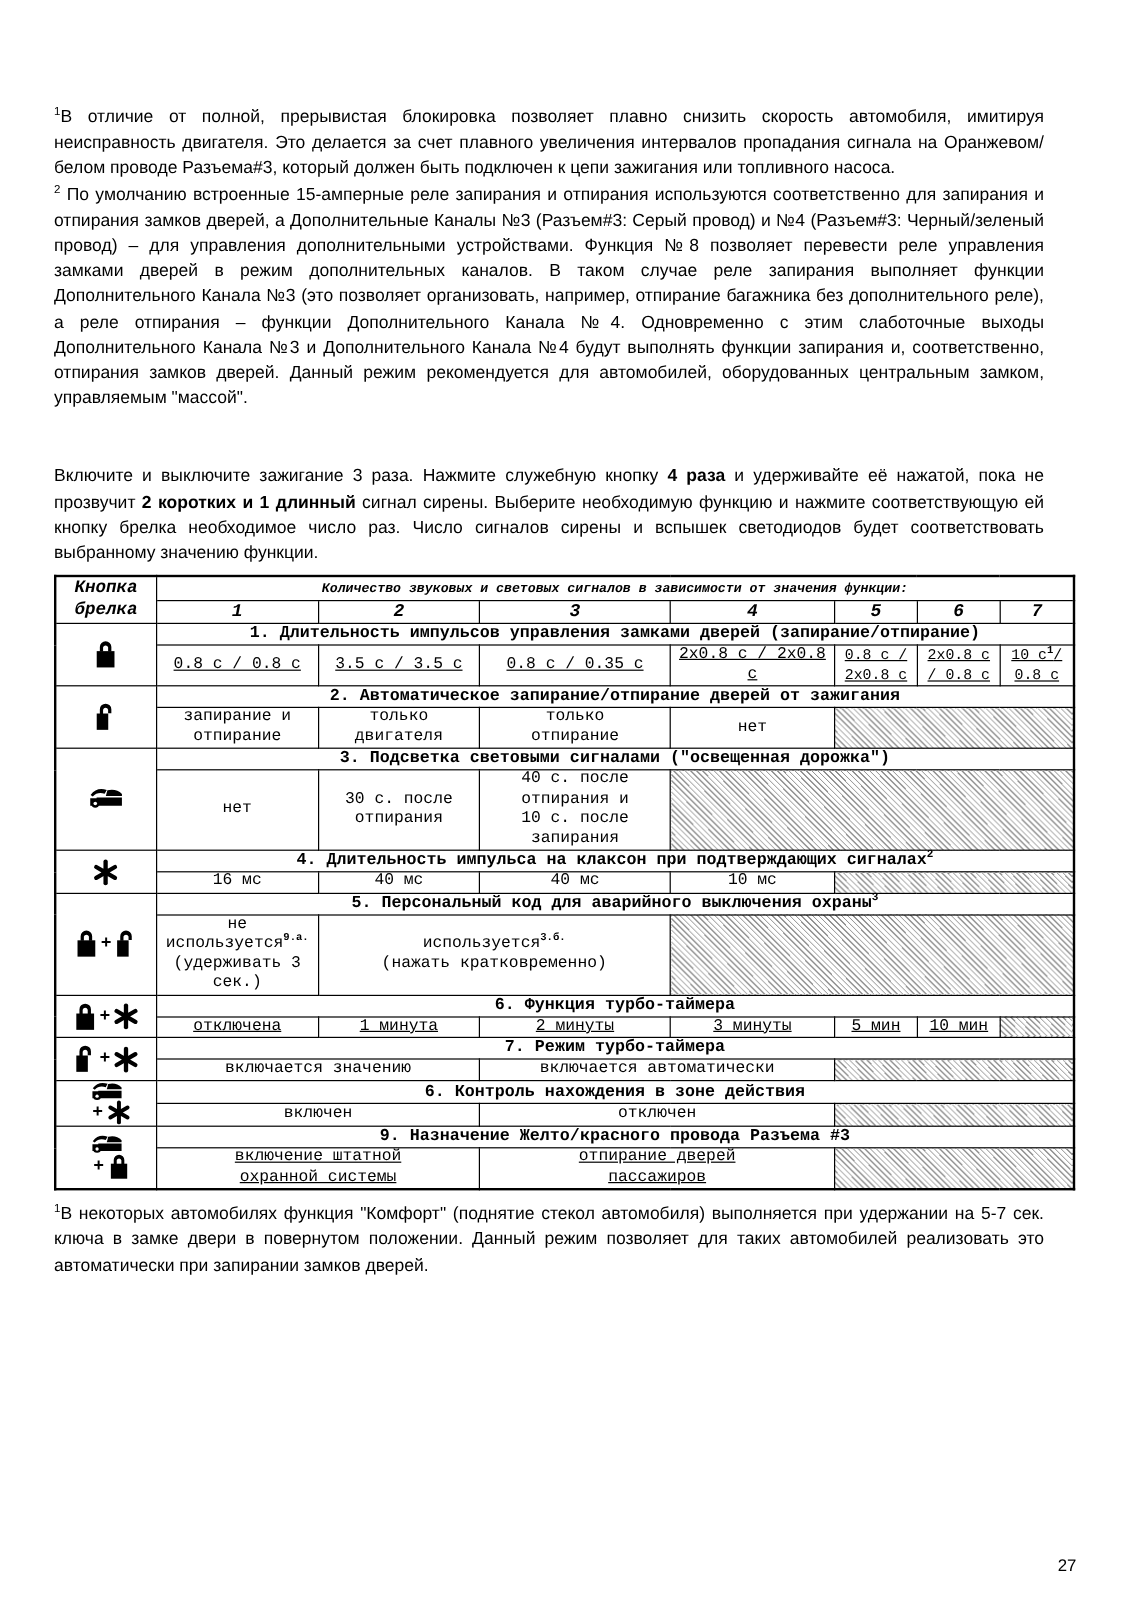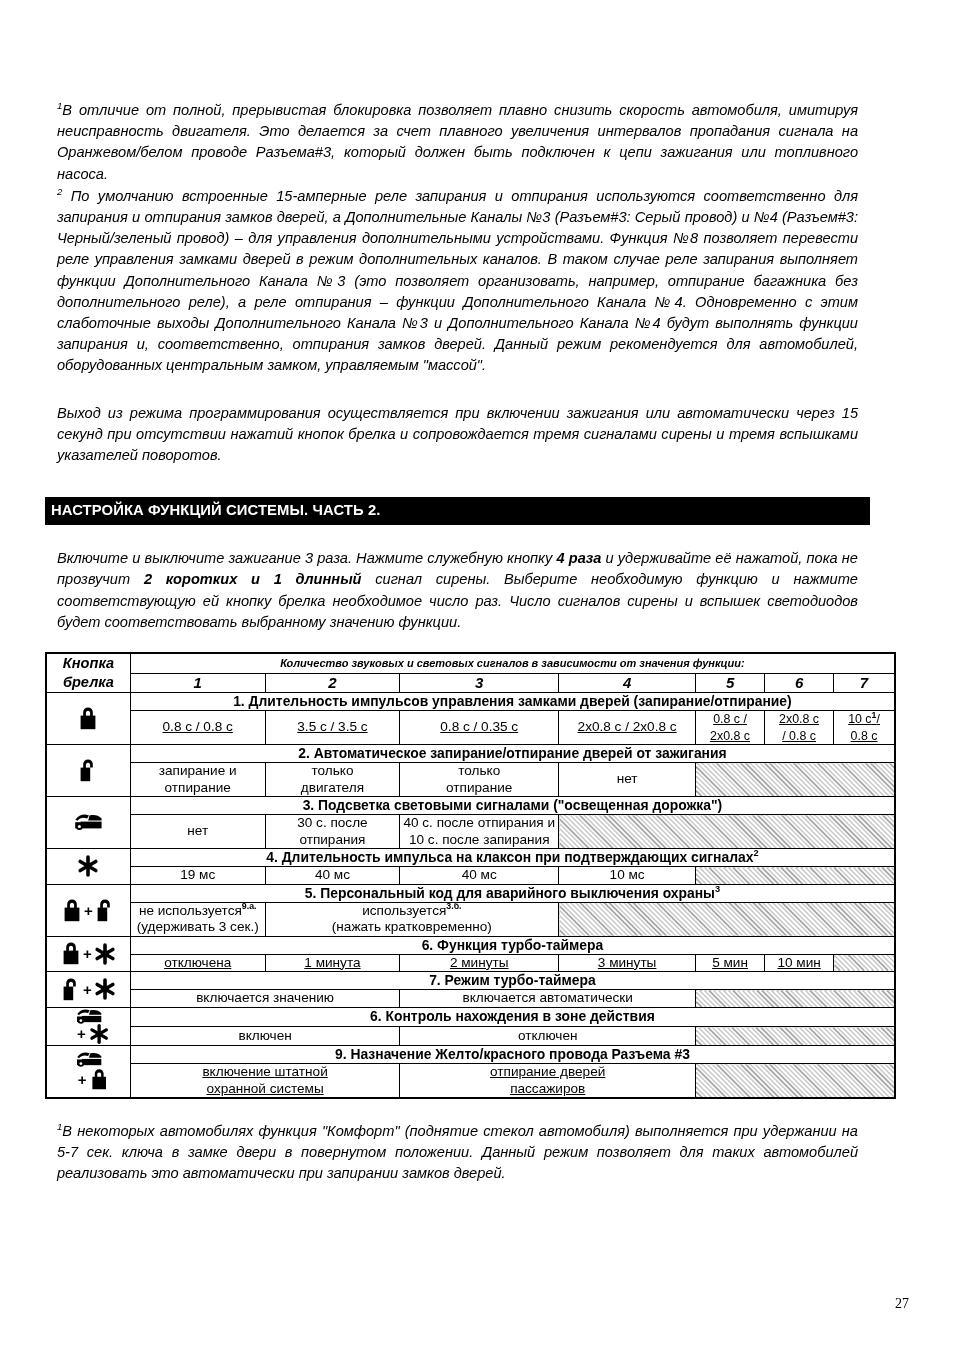--- a/index.html
+++ b/index.html
@@ -21,22 +21,21 @@
     top: 0;
     width: 825px;
   }
 
   
   .para {
     font-size: 14.6px;
     line-height: 21.2px;
     text-align: justify;
     text-justify: inter-word;
-    margin: 12px;
-    font-style: italic;
+    margin: 0;
   }
   .para.footnote-block { margin-bottom: 0; }
   sup.fn {
     font-size: 9.6px;
     vertical-align: super;
     line-height: 0;
   }
   .gap-sm { height: 8px; }
   .gap-md { height: 16px; }
 
@@ -50,20 +49,21 @@
     letter-spacing: 0.1px;
     line-height: 17px;
   }
 
   
   table.fn-table {
     border-collapse: collapse;
     width: 851px;
     table-layout: fixed;
     font-size: 13.4px;
+    font-family: Liberation Mono, monospace;
   }
   table.fn-table td {
     border: 1.6px solid #000;
     padding: 0;
     vertical-align: middle;
     text-align: center;
   }
   
   table.fn-table {
     border: 2.2px solid #000;
@@ -153,44 +153,41 @@
   .plus {
     font-size: 15px;
     font-weight: bold;
     line-height: 1;
     padding: 0 1px;
   }
 
   
   .pageno {
     position: absolute;
-    right: 45px;
+    right: 57px;
     top: 1296px;
     font-size: 14px;
-    font-family: Liberation Serif, serif;
   }
 </style>
 </head>
 <body>
 
 <div class="page">
 
   <div class="gap-md" style="height:88px"></div>
 
   <p class="para footnote-block"><sup class="fn">1</sup><span>В отличие от полной, прерывистая блокировка позволяет плавно снизить скорость автомобиля, имитируя неисправность двигателя. Это делается за счет плавного увеличения интервалов пропадания сигнала на Оранжевом/белом проводе Разъема#3, который должен быть подключен к цепи зажигания или топливного насоса.</span></p>
 
   <p class="para footnote-block" style="margin-top:1px"><sup class="fn">2</sup>&nbsp;<span>По умолчанию встроенные 15-амперные реле запирания и отпирания используются соответственно для запирания и отпирания замков дверей, а Дополнительные Каналы №3 (Разъем#3: Серый провод) и №4 (Разъем#3: Черный/зеленый провод) – для управления дополнительными устройствами. Функция №8 позволяет перевести реле управления замками дверей в режим дополнительных каналов. В таком случае реле запирания выполняет функции Дополнительного Канала №3 (это позволяет организовать, например, отпирание багажника без дополнительного реле), а реле отпирания – функции Дополнительного Канала №4. Одновременно с этим слаботочные выходы Дополнительного Канала №3 и Дополнительного Канала №4 будут выполнять функции запирания и, соответственно, отпирания замков дверей. Данный режим рекомендуется для автомобилей, оборудованных центральным замком, управляемым "массой".</span></p>
 
   <div class="gap-md" style="height:14px"></div>
 
-  <p class="para">Выход из режима программирования осуществляется при включении зажигания или автоматически через 15 секунд при отсутствии нажатий кнопок брелка и сопровождается тремя сигналами сирены и тремя вспышками указателей поворотов.</p>
 
   <div class="gap-md" style="height:19px"></div>
 
-  <div class="banner">НАСТРОЙКА ФУНКЦИЙ СИСТЕМЫ. ЧАСТЬ 2.</div>
 
   <div class="gap-sm" style="height:11px"></div>
 
   <p class="para"><span>Включите и выключите зажигание 3 раза. Нажмите служебную кнопку </span><b>4 раза</b><span> и удерживайте её нажатой, пока не прозвучит </span><b>2 коротких и 1 длинный</b><span> сигнал сирены. Выберите необходимую функцию и нажмите соответствующую ей кнопку брелка необходимое число раз. Число сигналов сирены и вспышек светодиодов будет соответствовать выбранному значению функции.</span></p>
 
   <div class="gap-sm" style="height:7px"></div>
 
   <table class="fn-table">
     <colgroup>
       <col style="width:77px">
@@ -284,21 +281,21 @@
                     <line x1="3.2" y1="7.5" x2="18.8" y2="16.5"></line>
                     <line x1="3.2" y1="16.5" x2="18.8" y2="7.5"></line>
                   </g>
                   <circle cx="11" cy="12" r="3.4" fill="#000"></circle>
                 </svg></span>
             </div>
           </td>
           <td colspan="7" class="fn-title">4. Длительность импульса на клаксон при подтверждающих сигналах<sup>2</sup></td>
         </tr>
         <tr>
-          <td class="val" colspan="1"><span>19 мс</span></td>
+          <td class="val" colspan="1"><span>16 мс</span></td>
           <td class="val" colspan="1"><span>40 мс</span></td>
           <td class="val" colspan="1"><span>40 мс</span></td>
           <td class="val" colspan="1"><span>10 мс</span></td>
           <td colspan="3" class="hatch">&nbsp;</td>
         </tr>
         <tr>
           <td class="icon-cell" rowspan="2">
             <div class="ico-row">
               <span><svg width="20" height="27" viewBox="0 0 20 27">
                   <path d="M5.2 11 L5.2 7.2 A4.8 4.8 0 0 1 14.8 7.2 L14.8 11 L12.1 11 L12.1 7.4 A2.2 2.2 0 0 0 7.9 7.4 L7.9 11 Z" fill="#000"></path>

